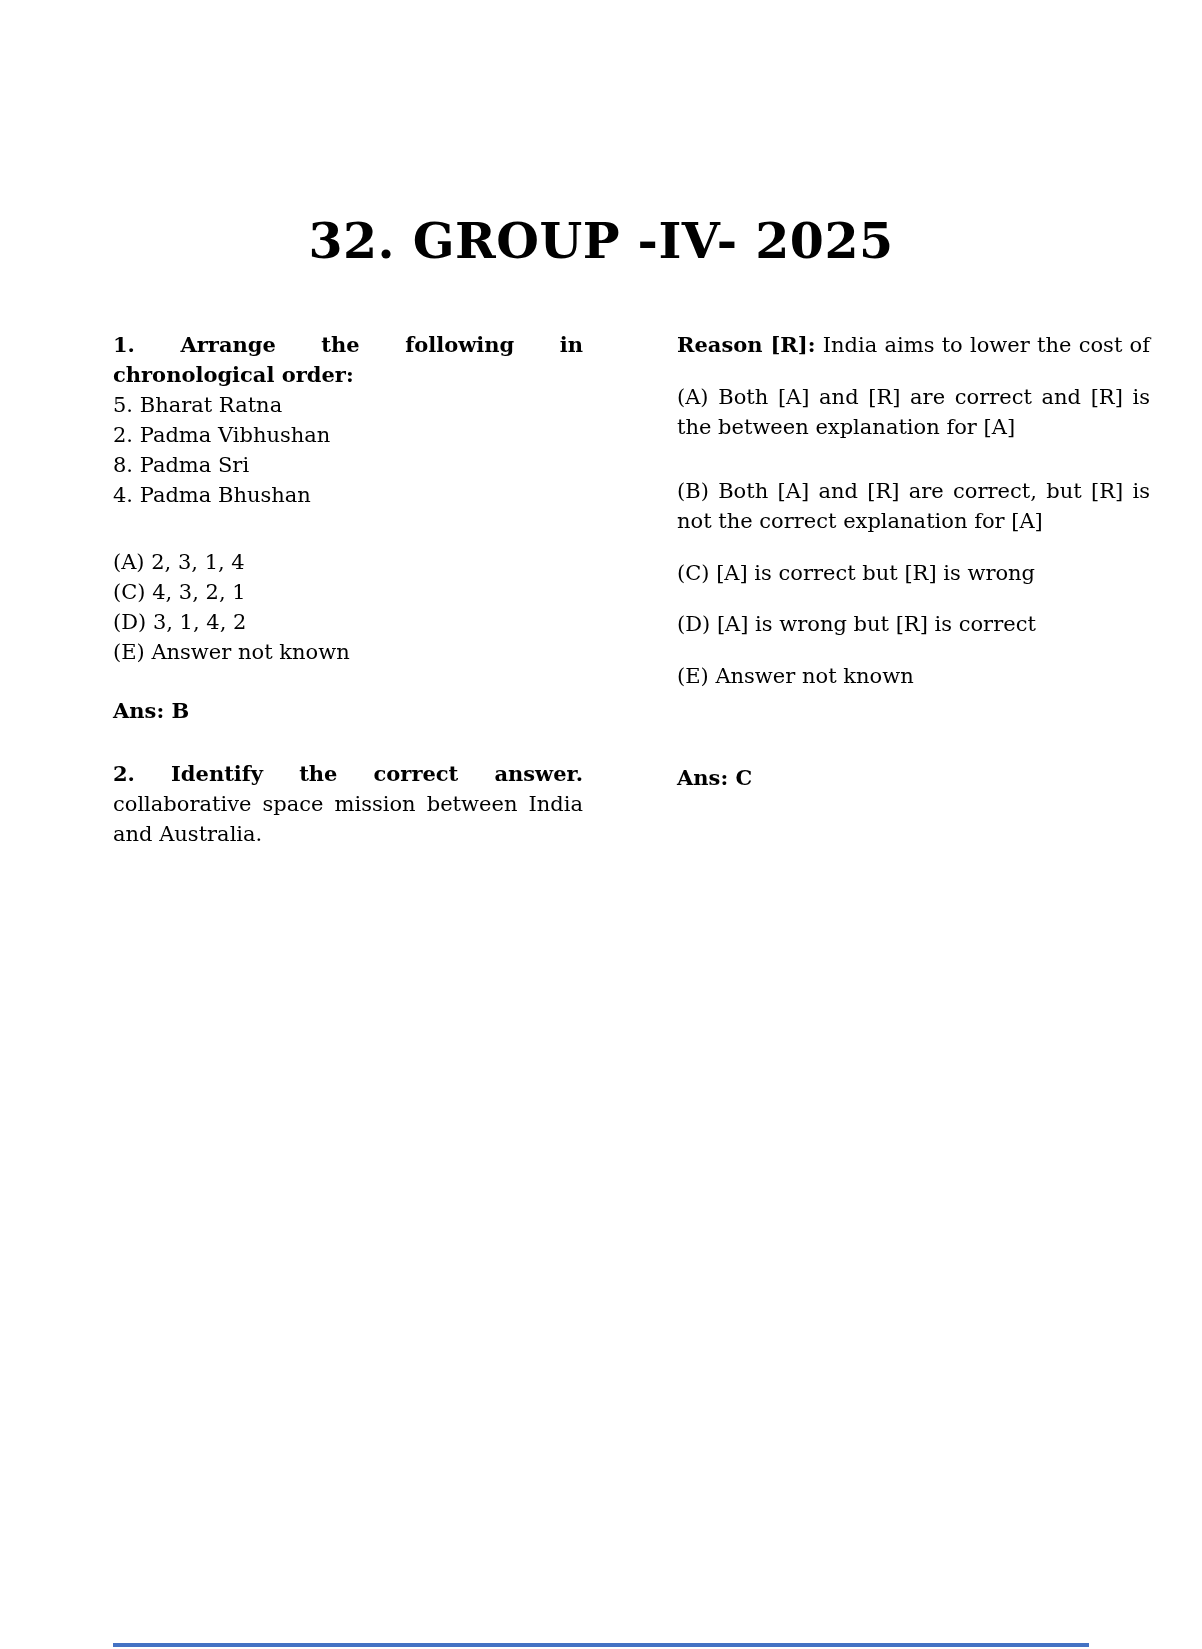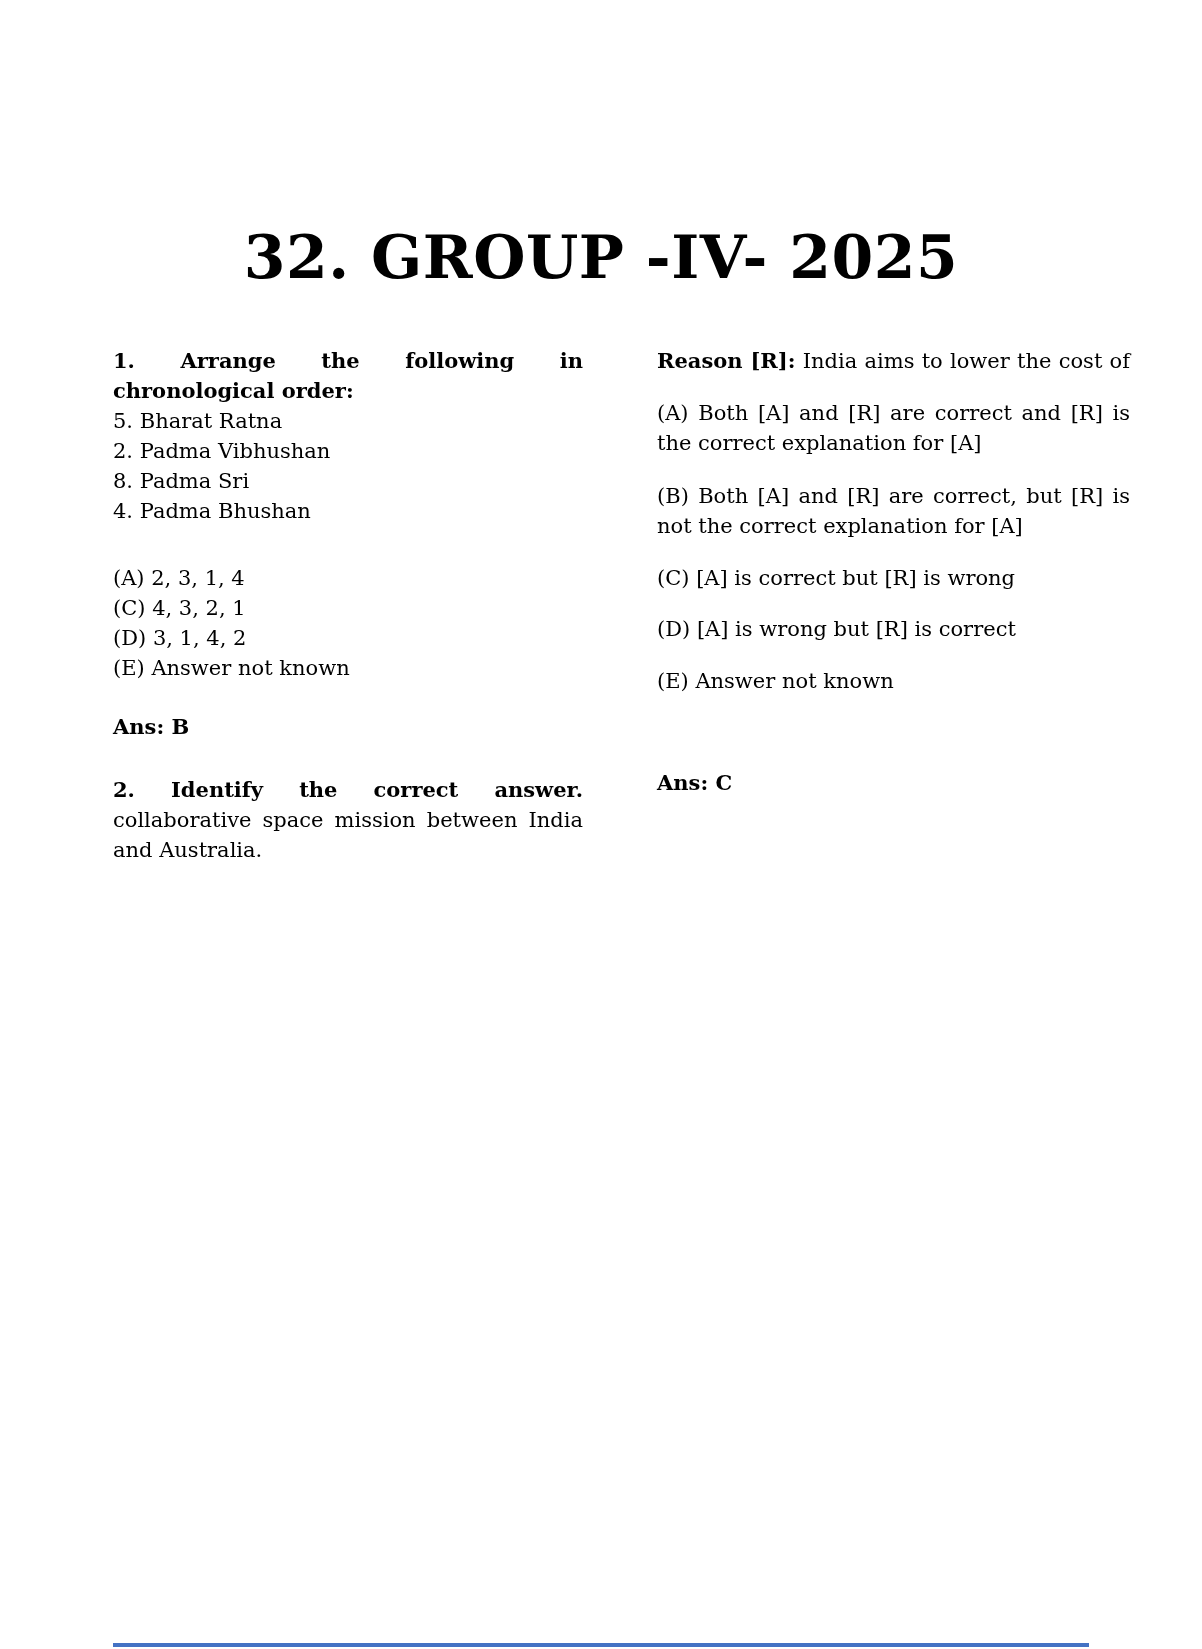--- a/index.html
+++ b/index.html
@@ -7,48 +7,48 @@
     width: 1202px;
     height: 1649px;
     background: #ffffff;
     color: #000000;
     font-family: "DejaVu Serif", "Liberation Serif", serif;
     font-size: 21px;
     position: relative;
     overflow: hidden;
   }
   .title {
-    margin: 16px;
+    margin: 0;
     padding-top: 214px;
     text-align: center;
-    font-size: 60px;
+    font-size: 49px;
     line-height: 54px;
     font-weight: 700;
     letter-spacing: 0.5px;
   }
   .columns {
     display: flex;
     margin: 62px 0 0 113px;
-    gap: 74px;
+    gap: 94px;
   }
   .col  { width: 470px; }
   .col.right { width: 473px; }
   .line {
     line-height: 30px;
     min-height: 30px;
     white-space: nowrap;
   }
   .j {
     text-align: justify;
     text-align-last: justify;
   }
   .b, span.b { font-weight: 700; }
   .mt21 { margin-top: 21px; }
   .mt22 { margin-top: 22px; }
-  .mt23 { margin-top: 23px; }
+  .mt23 { margin-top: 34px; }
   .mt29 { margin-top: 29px; }
   .mt33 { margin-top: 33px; }
   .mt37 { margin-top: 37px; }
   .mt72 { margin-top: 72px; }
   .divider {
     position: absolute;
     left: 113px;
     bottom: 2px;
     width: 976px;
     height: 4px;
@@ -76,21 +76,21 @@
       <div class="line">(E) Answer not known</div>
       <div class="line b mt29">Ans: B</div>
       <div class="line b j mt33">2. Identify the correct answer.</div>
       <div class="line j">collaborative space mission between India</div>
       <div class="line">and Australia.</div>
     </div>
 
     <div class="col right">
       <div class="line j"><span class="b">Reason [R]:</span><span> India aims to lower the cost of</span></div>
       <div class="line j mt22">(A) Both [A] and [R] are correct and [R] is</div>
-      <div class="line">the correct explanation for [A]</div>
+      <div class="line">the between explanation for [A]</div>
       <div class="line j mt23">(B) Both [A] and [R] are correct, but [R] is</div>
       <div class="line">not the correct explanation for [A]</div>
       <div class="line mt22">(C) [A] is correct but [R] is wrong</div>
       <div class="line mt21">(D) [A] is wrong but [R] is correct</div>
       <div class="line mt22">(E) Answer not known</div>
       <div class="line b mt72">Ans: C</div>
     </div>
 
   </div>
 

